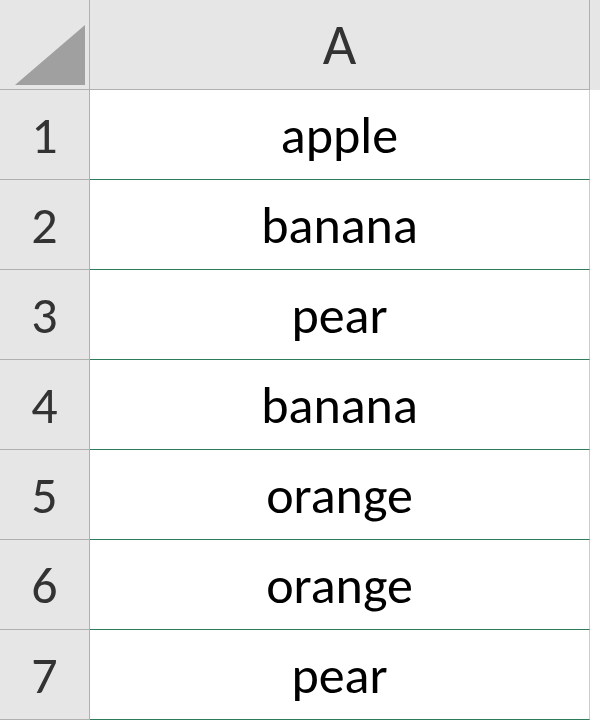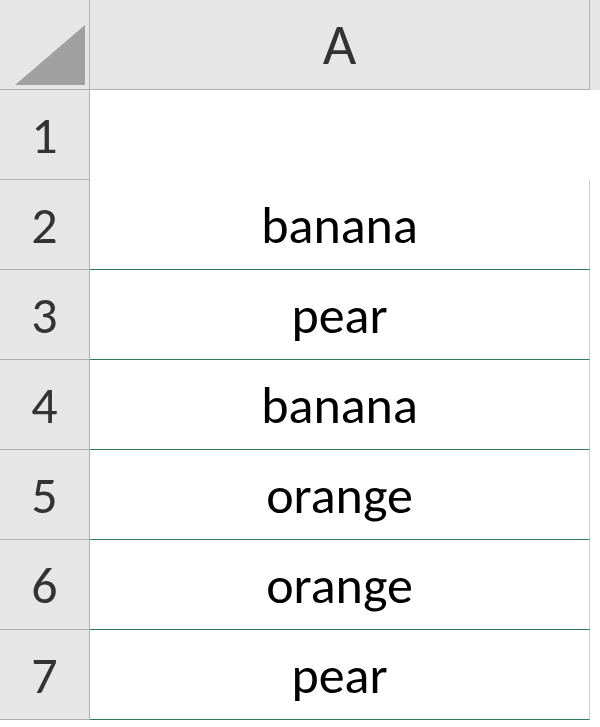--- a/index.html
+++ b/index.html
@@ -106,20 +106,21 @@
   <div class="header-row">
     <div class="corner-cell">
       <div class="corner-triangle"></div>
     </div>
     <div class="column-header">A</div>
     <div class="right-sliver"></div>
   </div>
 
   <div class="data-row">
     <div class="row-header">1</div>
+    <div class="data-cell">apple</div>
     <div class="right-sliver-data"></div>
   </div>
 
   <div class="data-row">
     <div class="row-header">2</div>
     <div class="data-cell">banana</div>
     <div class="right-sliver-data"></div>
   </div>
 
   <div class="data-row">

